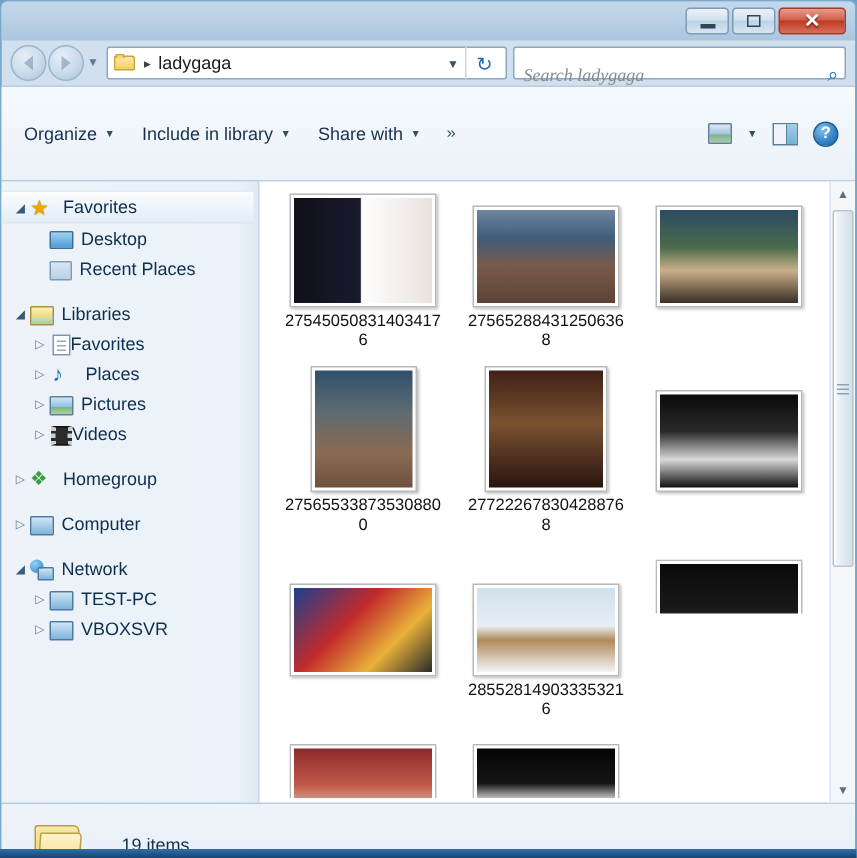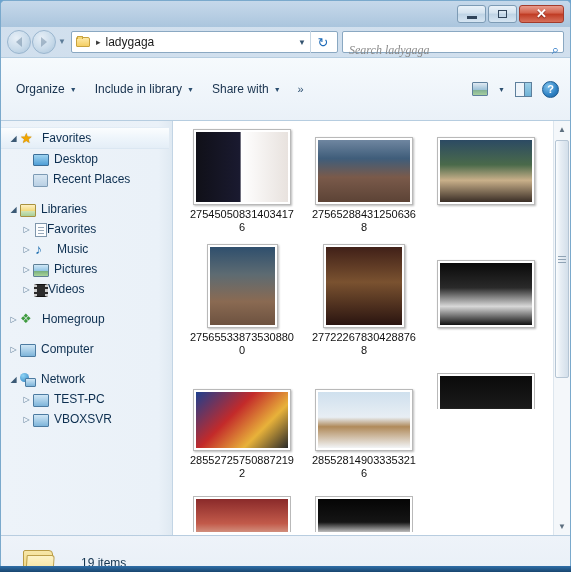--- a/index.html
+++ b/index.html
@@ -581,21 +581,21 @@
         <div class="navitem">
           <span class="indent"></span>
           <span class="twisty">▷</span>
           <span class="navicon ic-doc"></span>
           <span class="navlabel">Favorites</span>
         </div>
         <div class="navitem">
           <span class="indent"></span>
           <span class="twisty">▷</span>
           <span class="navicon ic-music">♪</span>
-          <span class="navlabel">Music</span>
+          <span class="navlabel">Places</span>
         </div>
         <div class="navitem">
           <span class="indent"></span>
           <span class="twisty">▷</span>
           <span class="navicon ic-pic"></span>
           <span class="navlabel">Pictures</span>
         </div>
         <div class="navitem">
           <span class="indent"></span>
           <span class="twisty">▷</span>
@@ -681,21 +681,20 @@
                 <span class="pic" style="width: 92px; height: 62px; background: linear-gradient(rgb(10, 10, 10) 0%, rgb(42, 42, 42) 40%, rgb(216, 216, 216) 70%, rgb(17, 17, 17) 100%);"></span>
               </div>
             </div>
           </div>
           <div class="cell">
             <div class="thumbwrap">
               <div class="thumb">
                 <span class="pic" style="width: 92px; height: 56px; background: linear-gradient(135deg, rgb(29, 63, 143) 0%, rgb(195, 42, 42) 40%, rgb(232, 178, 58) 70%, rgb(42, 42, 42) 100%);"></span>
               </div>
             </div>
-            <div class="cellname">285527257508872192</div>
           </div>
           <div class="cell">
             <div class="thumbwrap">
               <div class="thumb">
                 <span class="pic" style="width: 92px; height: 56px; background: linear-gradient(rgb(207, 224, 238) 0%, rgb(232, 238, 244) 45%, rgb(176, 138, 90) 62%, rgb(242, 244, 246) 100%);"></span>
               </div>
             </div>
             <div class="cellname">285528149033353216</div>
           </div>
           <div class="cell clipped">

